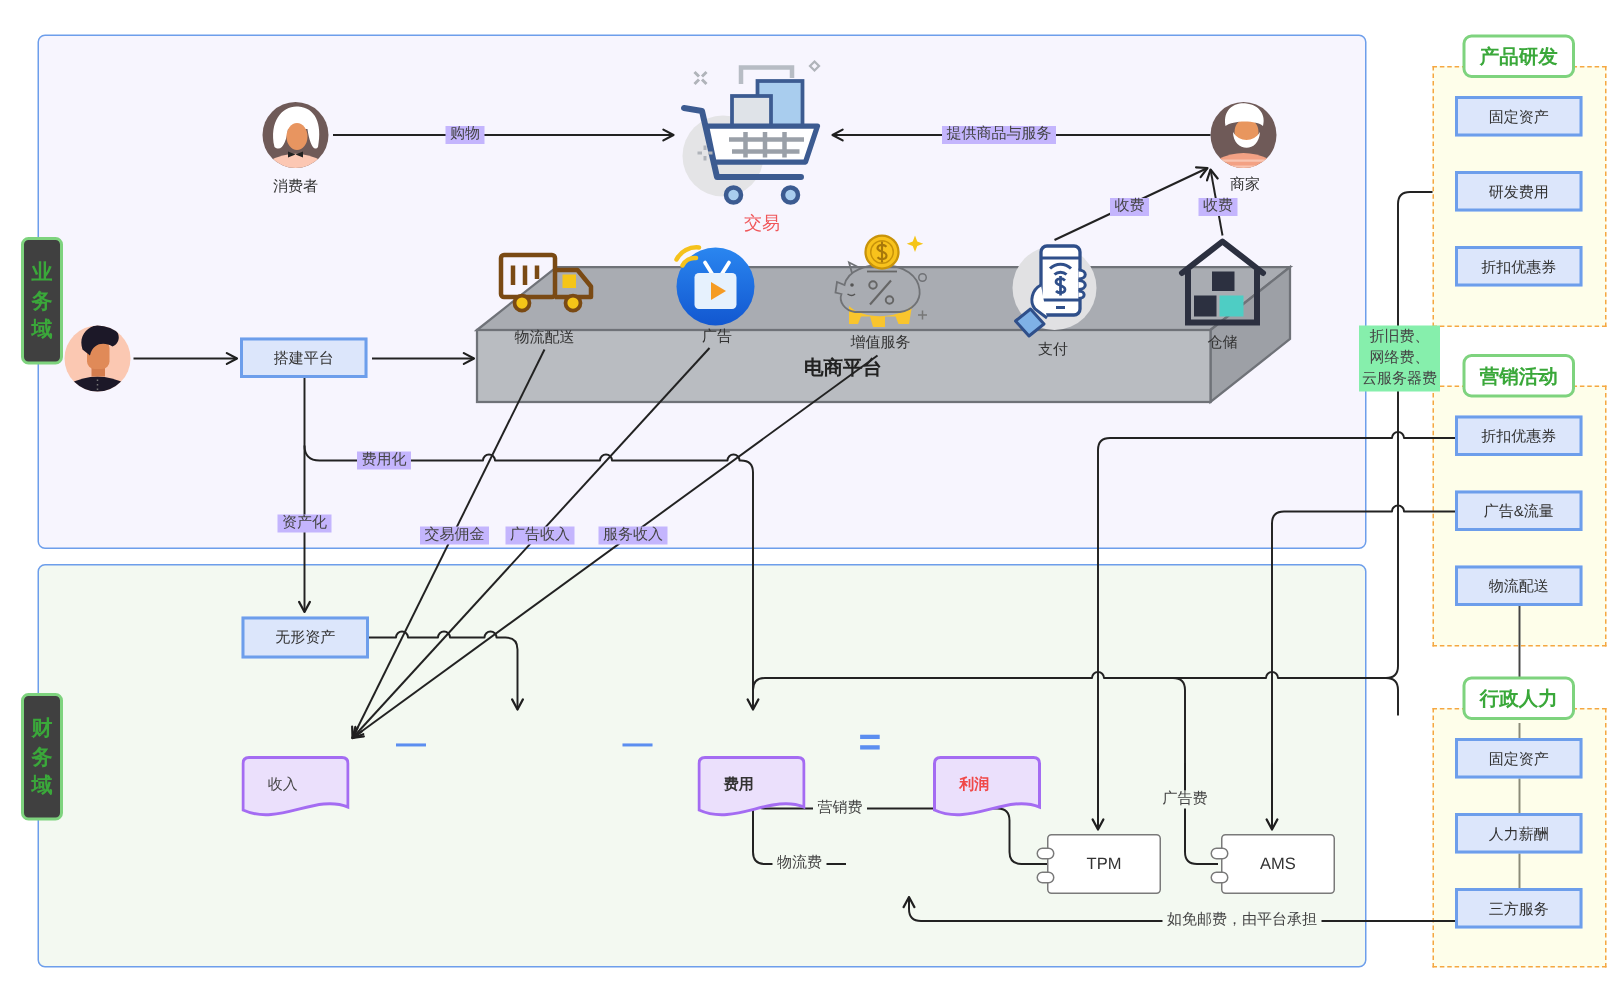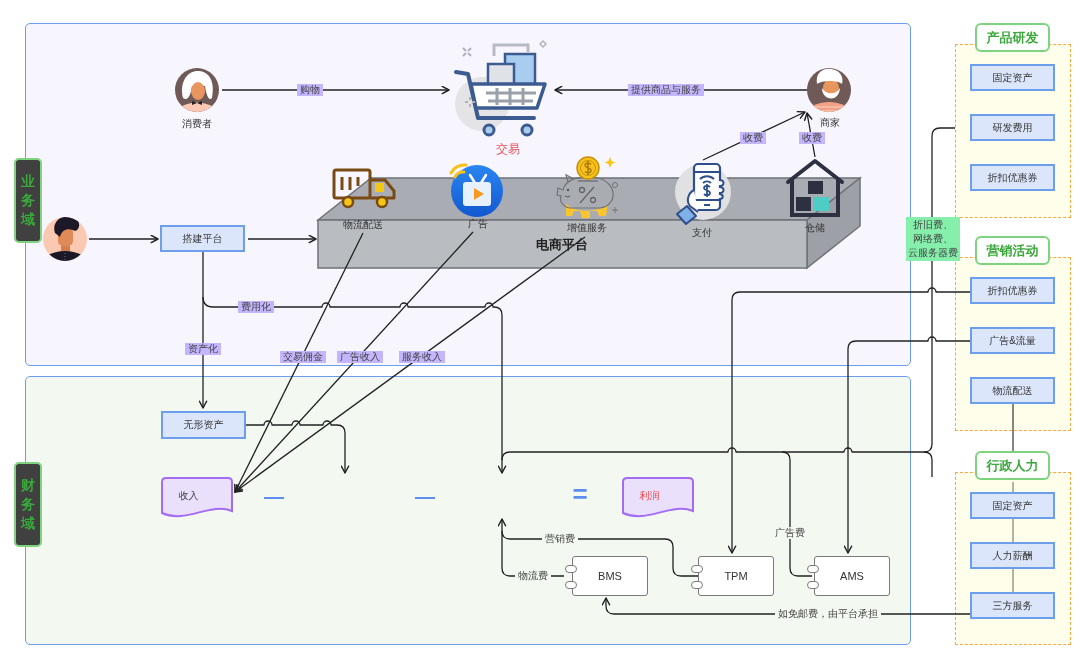--- a/index.html
+++ b/index.html
@@ -17,25 +17,25 @@
 .pbox{position:absolute;width:85px;height:27px;border:2px solid #6d9eeb;background:#dce6fb;font-size:10px;color:#333;display:flex;align-items:center;justify-content:center;z-index:2}
 svg.wires{position:absolute;left:0;top:0;z-index:1}
 .lbl{position:absolute;transform:translate(-50%,-50%);font-size:10px;line-height:12px;color:#444;white-space:nowrap;padding:0 3px;z-index:2}
 .lbl.bz{background:#c4b5fd}.lbl.fn{background:#f3f9f1}.lbl.wh{background:#86efac}
 .lbl.multi{text-align:center;line-height:14px;padding:1px 2px}
 .lbl.multi div{white-space:nowrap}
 .svc{position:absolute;transform:translate(-50%,-50%);font-size:10px;color:#333;white-space:nowrap;z-index:2}
 .platform-name{position:absolute;transform:translate(-50%,-50%);font-size:13px;font-weight:bold;color:#222;white-space:nowrap;z-index:2}
 .trade{position:absolute;transform:translate(-50%,-50%);font-size:12px;color:#f0575a;white-space:nowrap;z-index:2}
 .actor-name{position:absolute;transform:translate(-50%,-50%);font-size:10px;color:#333;white-space:nowrap;z-index:2}
-.doc{position:absolute;top:477px;width:55px;height:41px;z-index:2}
+.doc{position:absolute;top:504px;width:55px;height:41px;z-index:2}
 .doc svg{position:absolute;left:0;top:0}
 .doc span{position:absolute;left:0;right:0;top:12px;text-align:center;font-size:10px;color:#444}
 .doc.strong span{font-weight:bold;color:#333}
-.doc.profit span{font-weight:normal;color:#f04848}
+.doc.profit span{font-weight:bold;color:#f04848}
 .op{position:absolute;transform:translate(-50%,-50%);color:#5b8ef0;font-weight:bold;z-index:2;line-height:1}
 .op.minus{font-size:20px}
 .op.eq{font-size:26px}
 .sys{position:absolute;top:556px;width:76px;height:40px;border:1.5px solid #7a7a7a;border-radius:3px;background:#fff;font-size:11px;color:#333;display:flex;align-items:center;justify-content:center;z-index:2}
 .sys .pin{position:absolute;left:-8px;width:12px;height:8px;border:1.5px solid #7a7a7a;border-radius:4px;background:#fff}
 .sys .pin.a{top:8px}.sys .pin.b{top:24px}
 </style>
 </head>
 <body>
 
@@ -234,38 +234,39 @@
   <div class="pbox" style="left:161px;top:411px;height:28px">无形资产</div>
 
   <div class="doc" style="left:161px">
     <svg width="72" height="41" viewBox="0 0 72 41">
         <path d="M1,5 Q1,1 5,1 H67 Q71,1 71,5 V34 C49,25 25,47 1,36 Z" fill="#ebe0fc" stroke="#a46cf2" stroke-width="2"></path>
       </svg>
     <span>收入</span>
   </div>
   <div class="op minus" style="left:274px;top:496px">—</div>
   <div class="op minus" style="left:425px;top:496px">—</div>
+  <div class="doc strong" style="left:465px">
+    <svg width="72" height="41" viewBox="0 0 72 41">
+        <path d="M1,5 Q1,1 5,1 H67 Q71,1 71,5 V34 C49,25 25,47 1,36 Z" fill="#ebe0fc" stroke="#a46cf2" stroke-width="2"></path>
+      </svg>
+    <span>费用</span>
+  </div>
   <div class="op eq" style="left:580px;top:494px">=</div>
   <div class="doc profit" style="left:622px">
     <svg width="72" height="41" viewBox="0 0 72 41">
         <path d="M1,5 Q1,1 5,1 H67 Q71,1 71,5 V34 C49,25 25,47 1,36 Z" fill="#ebe0fc" stroke="#a46cf2" stroke-width="2"></path>
       </svg>
     <span>利润</span>
   </div>
 
   <div class="lbl fn" style="left:560px;top:539px">营销费</div>
   <div class="lbl fn" style="left:533px;top:576px">物流费</div>
   <div class="lbl fn" style="left:790px;top:533px">广告费</div>
   <div class="lbl fn" style="left:828px;top:614px">如免邮费，由平台承担</div>
 
-  <div class="sys" style="left:572px">
-    <div class="pin a"></div>
-      <div class="pin b"></div>
-    <span>BMS</span>
-  </div>
   <div class="sys" style="left:814px">
     <div class="pin a"></div>
       <div class="pin b"></div>
     <span>AMS</span>
   </div>
   <div class="sys" style="left:698px">
     <div class="pin a"></div>
       <div class="pin b"></div>
     <span>TPM</span>
   </div>

